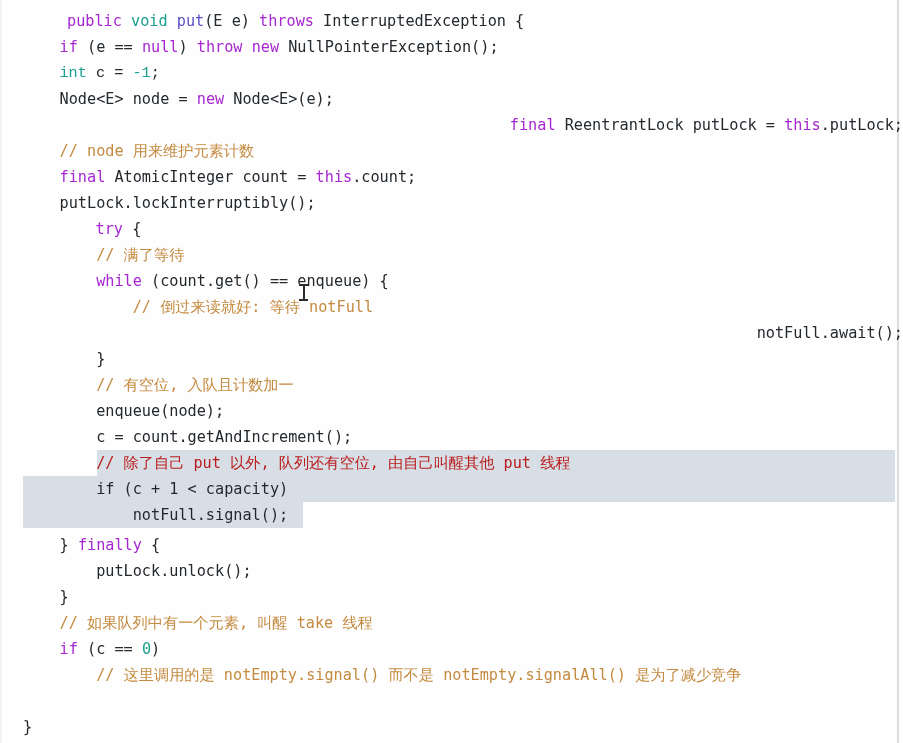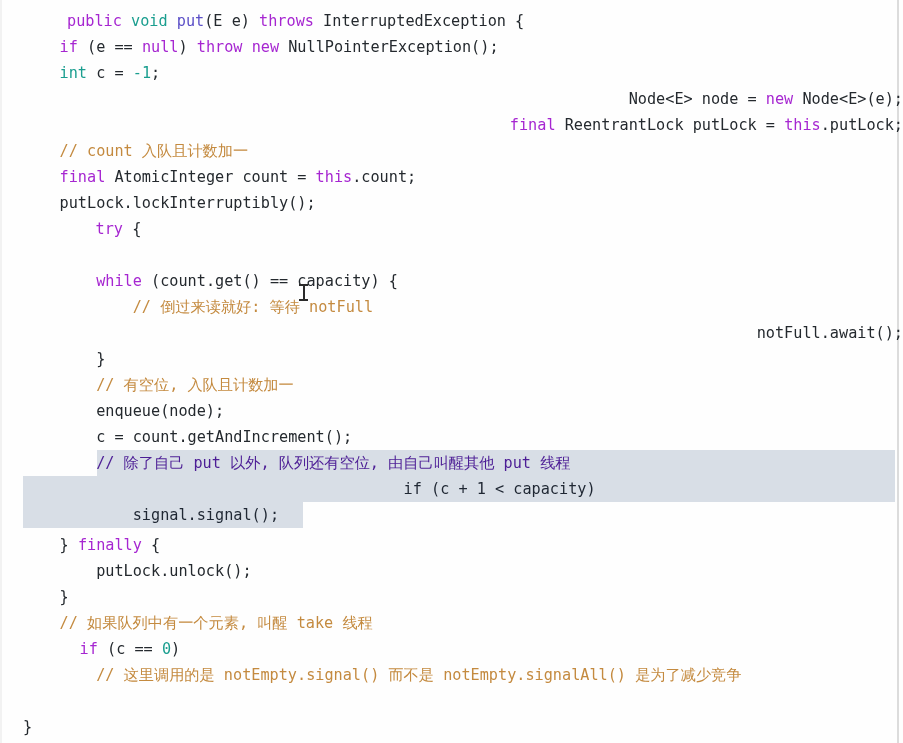--- a/index.html
+++ b/index.html
@@ -75,21 +75,21 @@
     top: 0;
   }
 
   
   .kw      { color: #a626d1; }   
   .type    { color: #1a9e8f; }   
   .fn      { color: #5b4fc7; }   
   .num     { color: #1a9e8f; }   
   .plain   { color: #24292e; }
   .cmt     { color: #c48a3f; }   
-  .cmt-sel { color: #4c1d95; }   
+  .cmt-sel { color: #b91c1c; }   
   .sel-tx  { color: #1f2733; }   
 
   
   #text-caret {
     position: absolute;
     z-index: 5;
     width: 9px;
     height: 19px;
     pointer-events: none;
   }
@@ -113,42 +113,43 @@
 <body>
 
 <div id="code-viewer">
 
   <div id="gutter-rule"></div>
   <div id="right-rule"></div>
 
   <div id="code-lines">
       <div class="code-line" style="top: 8px; padding-left: 44px;"><span class="line-text"><span class="kw">public</span><span class="plain"> </span><span class="type">void</span><span class="plain"> </span><span class="fn">put</span><span class="plain">(E e) </span><span class="kw">throws</span><span class="plain"> InterruptedException {</span></span></div>
       <div class="code-line" style="top: 34px;"><span class="line-text"><span class="plain">    </span><span class="kw">if</span><span class="plain"> (e == </span><span class="kw">null</span><span class="plain">) </span><span class="kw">throw</span><span class="plain"> </span><span class="kw">new</span><span class="plain"> NullPointerException();</span></span></div>
-      <div class="code-line" style="top: 60px;"><span class="line-text"><span class="plain">    </span><span class="type">int</span><span class="plain"> c = </span><span class="num">-1</span><span class="plain">;</span></span></div>
-      <div class="code-line" style="top: 86px; text-align: right;"><span class="line-text"><span class="plain">    Node&lt;E&gt; node = </span><span class="kw">new</span><span class="plain"> Node&lt;E&gt;(e);</span></span></div>
+      <div class="code-line" style="top: 60px; font-family: Liberation Mono, monospace;"><span class="line-text"><span class="plain">    </span><span class="type">int</span><span class="plain"> c = </span><span class="num">-1</span><span class="plain">;</span></span></div>
+      <div class="code-line" style="top: 86px;"><span class="line-text"><span class="plain">    Node&lt;E&gt; node = </span><span class="kw">new</span><span class="plain"> Node&lt;E&gt;(e);</span></span></div>
       <div class="code-line" style="top: 112px; text-align: right;"><span class="line-text"><span class="plain">    </span><span class="kw">final</span><span class="plain"> ReentrantLock putLock = </span><span class="kw">this</span><span class="plain">.putLock;</span></span></div>
-      <div class="code-line" style="top: 138px;"><span class="line-text"><span class="cmt">    // count 入队且计数加一</span></span></div>
+      <div class="code-line" style="top: 138px;"><span class="line-text"><span class="cmt">    // node 用来维护元素计数</span></span></div>
       <div class="code-line" style="top: 164px;"><span class="line-text"><span class="plain">    </span><span class="kw">final</span><span class="plain"> AtomicInteger count = </span><span class="kw">this</span><span class="plain">.count;</span></span></div>
       <div class="code-line" style="top: 190px;"><span class="line-text"><span class="plain">    putLock.lockInterruptibly();</span></span></div>
       <div class="code-line" style="top: 216px; margin-left: 36px;"><span class="line-text"><span class="plain">    </span><span class="kw">try</span><span class="plain"> {</span></span></div>
-      <div class="code-line" style="top: 268px;"><span class="line-text"><span class="plain">        </span><span class="kw">while</span><span class="plain"> (count.get() == capacity) {</span></span></div>
+      <div class="code-line" style="top: 242px;"><span class="line-text"><span class="cmt">        // 满了等待</span></span></div>
+      <div class="code-line" style="top: 268px;"><span class="line-text"><span class="plain">        </span><span class="kw">while</span><span class="plain"> (count.get() == enqueue) {</span></span></div>
       <div class="code-line" style="top: 294px;"><span class="line-text"><span class="cmt">            // 倒过来读就好: 等待 notFull</span></span></div>
       <div class="code-line" style="top: 320px; text-align: right;"><span class="line-text"><span class="plain">            notFull.await();</span></span></div>
       <div class="code-line" style="top: 346px;"><span class="line-text"><span class="plain">        }</span></span></div>
       <div class="code-line" style="top: 372px;"><span class="line-text"><span class="cmt">        // 有空位, 入队且计数加一</span></span></div>
       <div class="code-line" style="top: 398px;"><span class="line-text"><span class="plain">        enqueue(node);</span></span></div>
       <div class="code-line" style="top: 424px;"><span class="line-text"><span class="plain">        c = count.getAndIncrement();</span></span></div>
       <div class="code-line" style="top: 450px;"><div class="sel-band" style="left: 97px; width: 798px;"></div><span class="line-text"><span class="cmt-sel">        // 除了自己 put 以外, 队列还有空位, 由自己叫醒其他 put 线程</span></span></div>
-      <div class="code-line" style="top: 476px; text-align: center;"><div class="sel-band" style="left: 23px; width: 872px;"></div><span class="line-text"><span class="sel-tx">        if (c + 1 &lt; capacity)</span></span></div>
-      <div class="code-line" style="top: 502px;"><div class="sel-band" style="left: 23px; width: 280px;"></div><span class="line-text"><span class="sel-tx">            signal.signal();</span></span></div>
+      <div class="code-line" style="top: 476px;"><div class="sel-band" style="left: 23px; width: 872px;"></div><span class="line-text"><span class="sel-tx">        if (c + 1 &lt; capacity)</span></span></div>
+      <div class="code-line" style="top: 502px;"><div class="sel-band" style="left: 23px; width: 280px;"></div><span class="line-text"><span class="sel-tx">            notFull.signal();</span></span></div>
       <div class="code-line" style="top: 532px;"><span class="line-text"><span class="plain">    } </span><span class="kw">finally</span><span class="plain"> {</span></span></div>
       <div class="code-line" style="top: 558px;"><span class="line-text"><span class="plain">        putLock.unlock();</span></span></div>
       <div class="code-line" style="top: 584px;"><span class="line-text"><span class="plain">    }</span></span></div>
       <div class="code-line" style="top: 610px;"><span class="line-text"><span class="cmt">    // 如果队列中有一个元素, 叫醒 take 线程</span></span></div>
-      <div class="code-line" style="top: 636px; padding-left: 20px;"><span class="line-text"><span class="plain">    </span><span class="kw">if</span><span class="plain"> (c == </span><span class="num">0</span><span class="plain">)</span></span></div>
+      <div class="code-line" style="top: 636px;"><span class="line-text"><span class="plain">    </span><span class="kw">if</span><span class="plain"> (c == </span><span class="num">0</span><span class="plain">)</span></span></div>
       <div class="code-line" style="top: 662px;"><span class="line-text"><span class="cmt">        // 这里调用的是 notEmpty.signal() 而不是 notEmpty.signalAll() 是为了减少竞争</span></span></div>
       <div class="code-line" style="top: 714px;"><span class="line-text"><span class="plain">}</span></span></div>
     </div>
 
   <div id="text-caret" style="left: 299px; top: 283px;">
     <div class="bar-top"></div>
     <div class="stem"></div>
     <div class="bar-bot"></div>
   </div>
 

